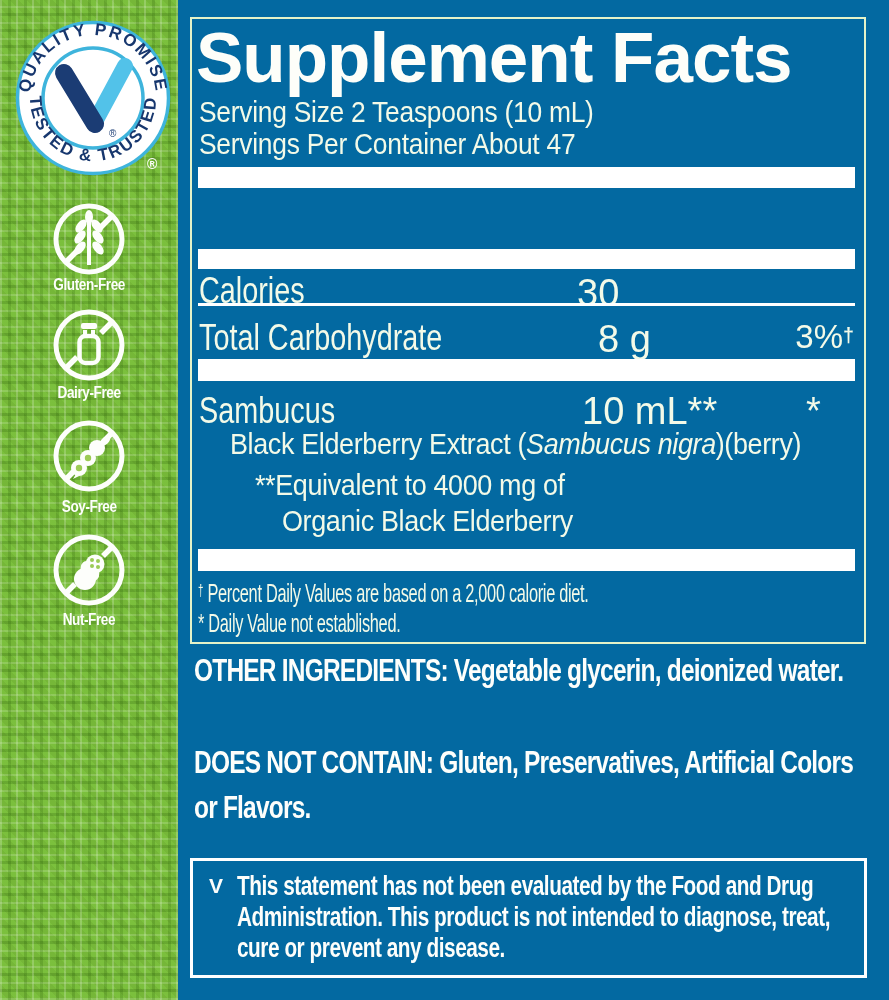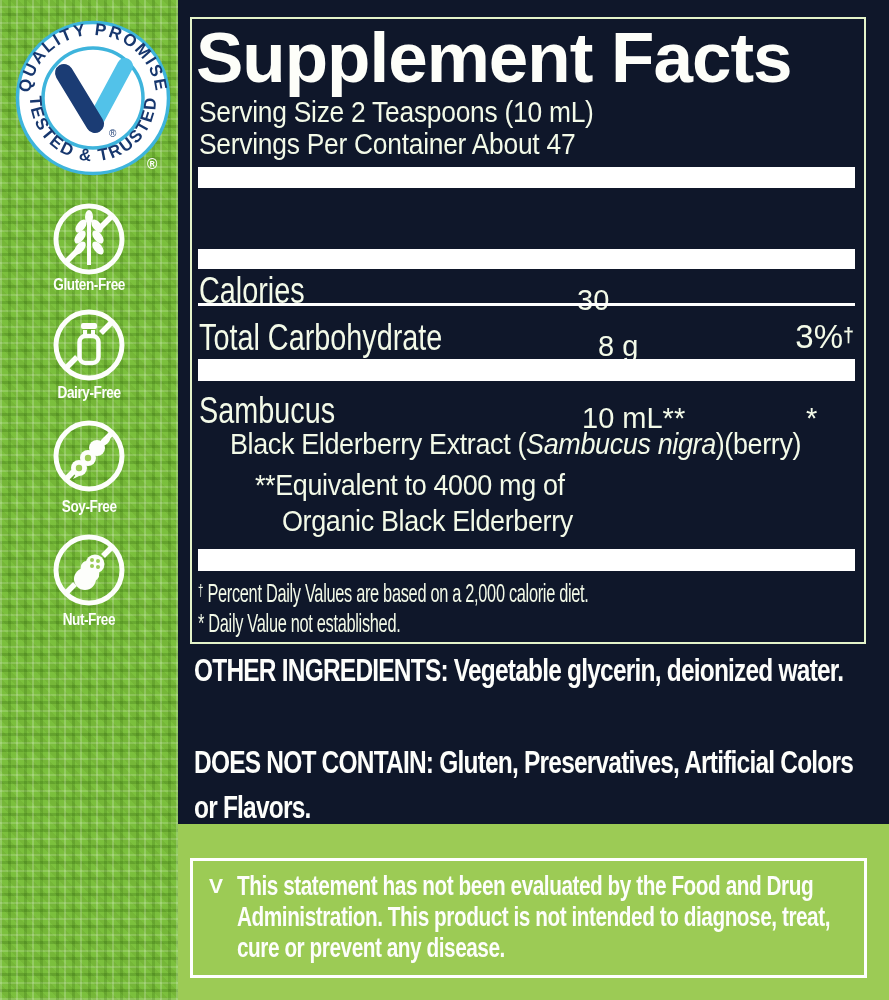--- a/index.html
+++ b/index.html
@@ -6,37 +6,37 @@
   #page{position:relative;width:889px;height:1000px;overflow:hidden;
         font-family:"Liberation Sans",sans-serif;background:#9ccb55;}
   
   #leftcol{position:absolute;left:0;top:0;width:178px;height:1000px;
     background-color:#7cbd3d;
     background-image:
       repeating-linear-gradient(90deg, rgba(255,255,255,.20) 0 2px, rgba(255,255,255,0) 2px 8px, rgba(30,80,0,.18) 8px 11px, rgba(30,80,0,0) 11px 16px),
       repeating-linear-gradient(0deg, rgba(255,255,255,.16) 0 2px, rgba(255,255,255,0) 2px 8px, rgba(30,80,0,.20) 8px 11px, rgba(30,80,0,0) 11px 16px),
       repeating-linear-gradient(45deg, rgba(120,200,60,.25) 0 6px, rgba(70,140,20,.12) 6px 12px);
   }
-  #panel{position:absolute;left:178px;top:0;width:711px;height:824px;background:#0f172a;}
+  #panel{position:absolute;left:178px;top:0;width:711px;height:1000px;background:#0369a1;}
   .w{color:#f3fae8;}
   .abs{position:absolute;}
   .nowrap{white-space:nowrap;}
   .cx{display:inline-block;white-space:nowrap;transform-origin:0 50%;}
 
   
   .facts-border{position:absolute;left:12px;top:17px;width:672px;height:623px;
     border:2px solid #e4f3c9;}
   .sf-title{position:absolute;left:18px;top:20px;font-size:71px;line-height:76px;
     font-weight:bold;color:#fdfef9;letter-spacing:-1px;white-space:nowrap;}
   .serv{position:absolute;left:21px;font-size:30px;line-height:32px;letter-spacing:-.3px;}
   .bar{position:absolute;left:20px;width:657px;background:#ffffff;}
   .hdr{position:absolute;top:190px;font-weight:bold;font-size:26px;line-height:29px;
     text-align:center;letter-spacing:-.3px;}
   .rowname{position:absolute;font-size:36px;}
-  .rowamt{position:absolute;font-size:29px;white-space:nowrap;margin-top:12px;}
+  .rowamt{position:absolute;font-size:38px;white-space:nowrap;}
   .rowdv{position:absolute;left:577px;width:99px;text-align:right;font-size:33px;white-space:nowrap;}
   .sub{position:absolute;font-size:29px;letter-spacing:-.4px;}
   .fn{position:absolute;font-size:26px;letter-spacing:-.5px;}
   sup.dg{font-size:60%;vertical-align:6px;font-weight:bold;}
 
   
   .bpar{position:absolute;left:16px;width:666px;color:#fdfefb;font-weight:bold;
     font-size:31px;line-height:45px;letter-spacing:-1px;}
   .bpar .cx{width:843px;transform:scaleX(.79);transform-origin:0 0;white-space:normal;}
 

